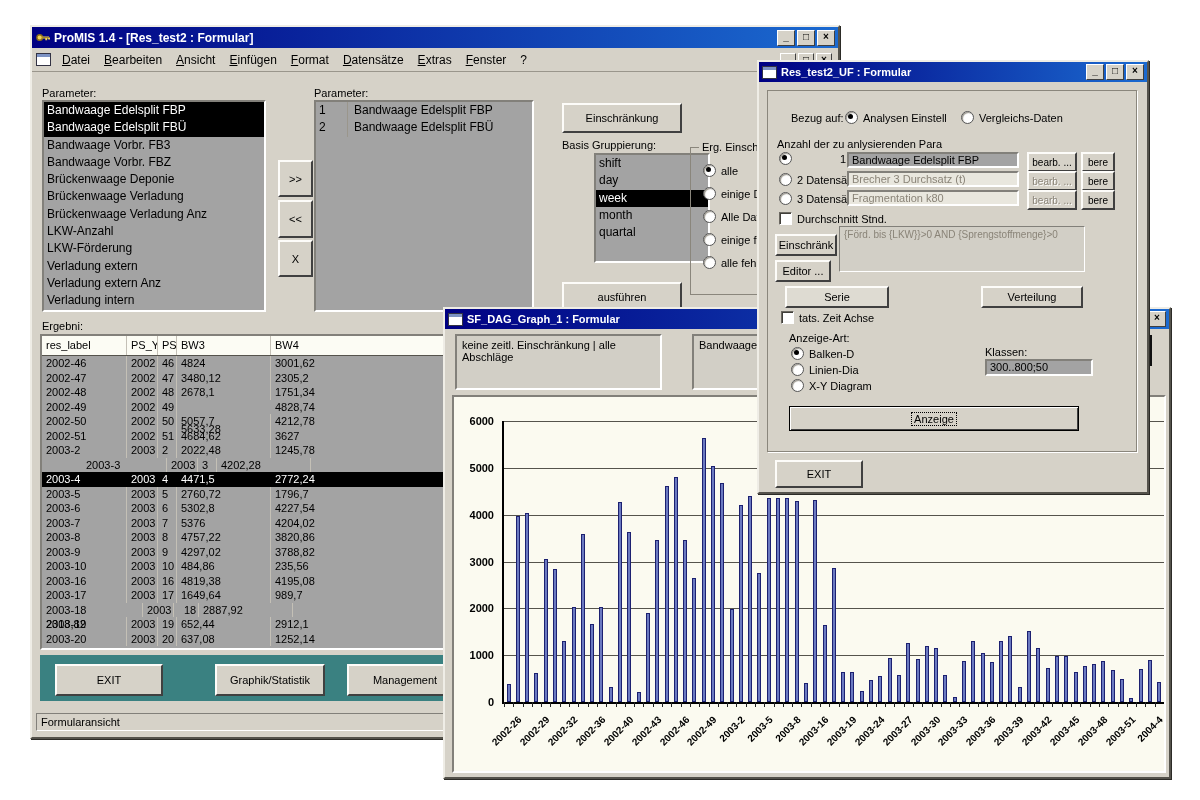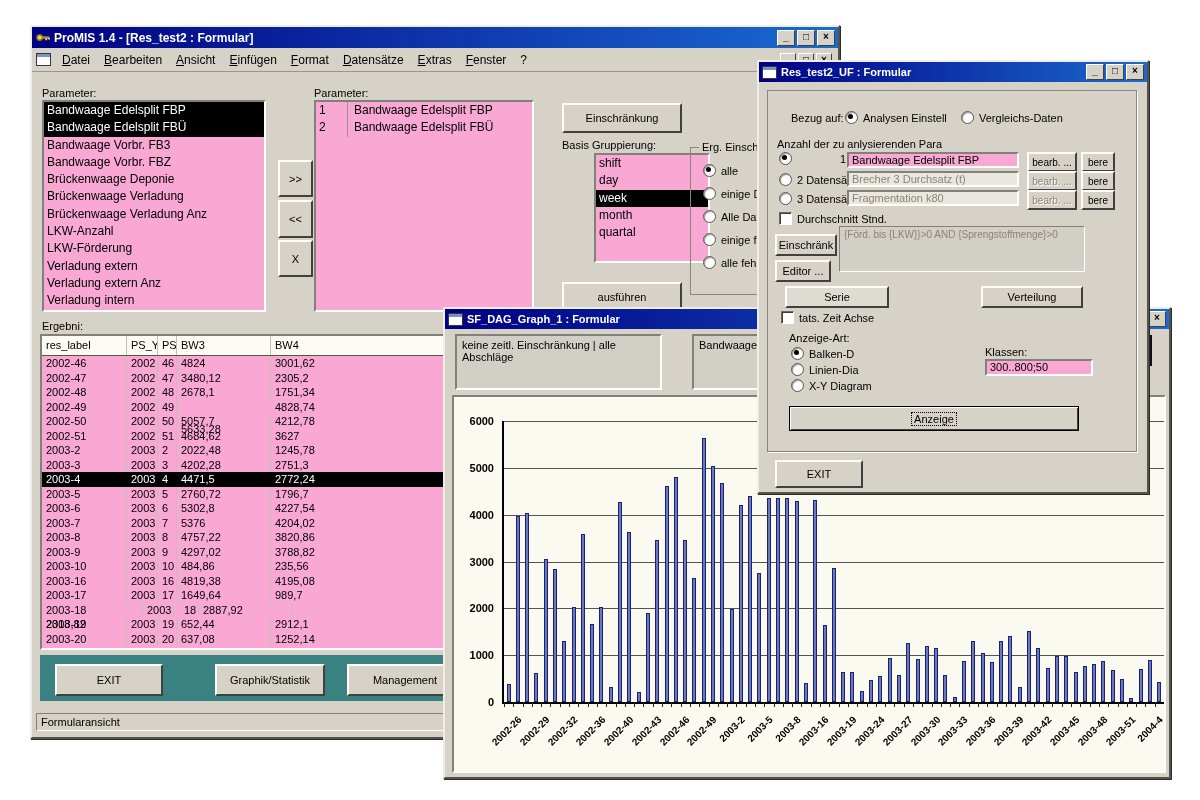--- a/index.html
+++ b/index.html
@@ -13,21 +13,21 @@
     background:linear-gradient(90deg,#000082,#1b6ad0);
     display:flex;align-items:center;padding:0 3px;gap:4px;color:#fff;font-weight:bold;font-size:12px;}
   .tb-btns{margin-left:auto;display:flex;gap:2px;}
   .tb-btn{width:16px;height:14px;background:#d6d2c8;color:#000;font-size:10px;line-height:12px;
     text-align:center;border-top:1px solid #fff;border-left:1px solid #fff;
     border-right:1px solid #404040;border-bottom:1px solid #404040;font-weight:bold;cursor:default;}
   .btn{background:#d6d2c8;border-top:2px solid #fdfcf9;border-left:2px solid #fdfcf9;
     border-right:2px solid #404040;border-bottom:2px solid #404040;
     text-align:center;cursor:default;display:flex;align-items:center;justify-content:center;font-size:11px;}
   .btn.disabled{color:#8a8478;text-shadow:1px 1px 0 #fff;}
-  .sunken{background:#f9a8d4;border-top:2px solid #82807a;border-left:2px solid #82807a;
+  .sunken{background:#a3a3a3;border-top:2px solid #82807a;border-left:2px solid #82807a;
     border-bottom:2px solid #fff;border-right:2px solid #fff;}
   .sunken-gray{background:#d2cfc6;border-top:2px solid #82807a;border-left:2px solid #82807a;
     border-bottom:2px solid #fff;border-right:2px solid #fff;}
   .listbox{overflow:hidden;}
   .listbox .item{height:17.3px;line-height:17.3px;padding:0 3px;white-space:nowrap;font-size:12px;}
   .listbox .item.sel{background:#000;color:#fff;}
   .groupbox{border:1px solid #8a867c;position:absolute;}
   .groupbox>.gb-title{position:absolute;top:-7px;left:8px;background:#d6d2c8;padding:0 3px;}
   .radio{width:11px;height:11px;border-radius:50%;background:#fff;
     border:1px solid #555;box-shadow:inset 1px 1px 1px #9a968c;flex:none;}
@@ -166,21 +166,21 @@
   <div class="label" style="left:10px;top:293px;">Ergebni:</div>
   <div id="result-table" class="sunken abs" style="left:8px;top:307px;width:790px;height:312px;overflow:hidden;">
       <div class="tbl-hdr"><span class="tbl-cell" style="width: 85px; height: 19px;">res_label</span><span class="tbl-cell" style="width: 31px; height: 19px;">PS_Y</span><span class="tbl-cell" style="width: 19px; height: 19px;">PS</span><span class="tbl-cell" style="width: 94px; height: 19px;">BW3</span><span class="tbl-cell" style="width: 557px; height: 19px;">BW4</span></div>
       <div class="tbl-row"><span class="tbl-cell" style="width: 85px; height: 14.5px;">2002-46</span><span class="tbl-cell" style="width: 31px; height: 14.5px;">2002</span><span class="tbl-cell" style="width: 19px; height: 14.5px;">46</span><span class="tbl-cell" style="width: 94px; height: 14.5px;">4824</span><span class="tbl-cell" style="width: 557px; height: 14.5px;">3001,62</span></div>
       <div class="tbl-row"><span class="tbl-cell" style="width: 85px; height: 14.5px;">2002-47</span><span class="tbl-cell" style="width: 31px; height: 14.5px;">2002</span><span class="tbl-cell" style="width: 19px; height: 14.5px;">47</span><span class="tbl-cell" style="width: 94px; height: 14.5px;">3480,12</span><span class="tbl-cell" style="width: 557px; height: 14.5px;">2305,2</span></div>
       <div class="tbl-row"><span class="tbl-cell" style="width: 85px; height: 14.5px;">2002-48</span><span class="tbl-cell" style="width: 31px; height: 14.5px;">2002</span><span class="tbl-cell" style="width: 19px; height: 14.5px;">48</span><span class="tbl-cell" style="width: 94px; height: 14.5px;">2678,1</span><span class="tbl-cell" style="width: 557px; height: 14.5px;">1751,34</span></div>
       <div class="tbl-row"><span class="tbl-cell" style="width: 85px; height: 14.5px;">2002-49</span><span class="tbl-cell" style="width: 31px; height: 14.5px;">2002</span><span class="tbl-cell" style="width: 19px; height: 14.5px;">49</span><span class="tbl-cell" style="width: 94px; height: 14.5px; margin-top: 22px;">5633,28</span><span class="tbl-cell" style="width: 557px; height: 14.5px;">4828,74</span></div>
       <div class="tbl-row"><span class="tbl-cell" style="width: 85px; height: 14.5px;">2002-50</span><span class="tbl-cell" style="width: 31px; height: 14.5px;">2002</span><span class="tbl-cell" style="width: 19px; height: 14.5px;">50</span><span class="tbl-cell" style="width: 94px; height: 14.5px;">5057,7</span><span class="tbl-cell" style="width: 557px; height: 14.5px;">4212,78</span></div>
       <div class="tbl-row"><span class="tbl-cell" style="width: 85px; height: 14.5px;">2002-51</span><span class="tbl-cell" style="width: 31px; height: 14.5px;">2002</span><span class="tbl-cell" style="width: 19px; height: 14.5px;">51</span><span class="tbl-cell" style="width: 94px; height: 14.5px;">4684,62</span><span class="tbl-cell" style="width: 557px; height: 14.5px;">3627</span></div>
       <div class="tbl-row"><span class="tbl-cell" style="width: 85px; height: 14.5px;">2003-2</span><span class="tbl-cell" style="width: 31px; height: 14.5px;">2003</span><span class="tbl-cell" style="width: 19px; height: 14.5px;">2</span><span class="tbl-cell" style="width: 94px; height: 14.5px;">2022,48</span><span class="tbl-cell" style="width: 557px; height: 14.5px;">1245,78</span></div>
-      <div class="tbl-row"><span class="tbl-cell" style="width: 85px; height: 14.5px;">2003-3</span><span class="tbl-cell" style="width: 31px; height: 14.5px;">2003</span><span class="tbl-cell" style="width: 19px; height: 14.5px;">3</span><span class="tbl-cell" style="width: 94px; height: 14.5px;">4202,28</span><span class="tbl-cell" style="width: 557px; height: 14.5px;">2751,3</span></div>
+      <div class="tbl-row"><span class="tbl-cell" style="width: 85px; height: 14.5px; margin-left: 40px;">2003-3</span><span class="tbl-cell" style="width: 31px; height: 14.5px;">2003</span><span class="tbl-cell" style="width: 19px; height: 14.5px;">3</span><span class="tbl-cell" style="width: 94px; height: 14.5px;">4202,28</span><span class="tbl-cell" style="width: 557px; height: 14.5px;">2751,3</span></div>
       <div class="tbl-row sel"><span class="tbl-cell" style="width: 85px; height: 14.5px; border-right-color: rgb(0, 0, 0);">2003-4</span><span class="tbl-cell" style="width: 31px; height: 14.5px; border-right-color: rgb(0, 0, 0);">2003</span><span class="tbl-cell" style="width: 19px; height: 14.5px; border-right-color: rgb(0, 0, 0);">4</span><span class="tbl-cell" style="width: 94px; height: 14.5px; border-right-color: rgb(0, 0, 0);">4471,5</span><span class="tbl-cell" style="width: 557px; height: 14.5px; border-right-color: rgb(0, 0, 0);">2772,24</span></div>
       <div class="tbl-row"><span class="tbl-cell" style="width: 85px; height: 14.5px;">2003-5</span><span class="tbl-cell" style="width: 31px; height: 14.5px;">2003</span><span class="tbl-cell" style="width: 19px; height: 14.5px;">5</span><span class="tbl-cell" style="width: 94px; height: 14.5px;">2760,72</span><span class="tbl-cell" style="width: 557px; height: 14.5px;">1796,7</span></div>
       <div class="tbl-row"><span class="tbl-cell" style="width: 85px; height: 14.5px;">2003-6</span><span class="tbl-cell" style="width: 31px; height: 14.5px;">2003</span><span class="tbl-cell" style="width: 19px; height: 14.5px;">6</span><span class="tbl-cell" style="width: 94px; height: 14.5px;">5302,8</span><span class="tbl-cell" style="width: 557px; height: 14.5px;">4227,54</span></div>
       <div class="tbl-row"><span class="tbl-cell" style="width: 85px; height: 14.5px;">2003-7</span><span class="tbl-cell" style="width: 31px; height: 14.5px;">2003</span><span class="tbl-cell" style="width: 19px; height: 14.5px;">7</span><span class="tbl-cell" style="width: 94px; height: 14.5px;">5376</span><span class="tbl-cell" style="width: 557px; height: 14.5px;">4204,02</span></div>
       <div class="tbl-row"><span class="tbl-cell" style="width: 85px; height: 14.5px;">2003-8</span><span class="tbl-cell" style="width: 31px; height: 14.5px;">2003</span><span class="tbl-cell" style="width: 19px; height: 14.5px;">8</span><span class="tbl-cell" style="width: 94px; height: 14.5px;">4757,22</span><span class="tbl-cell" style="width: 557px; height: 14.5px;">3820,86</span></div>
       <div class="tbl-row"><span class="tbl-cell" style="width: 85px; height: 14.5px;">2003-9</span><span class="tbl-cell" style="width: 31px; height: 14.5px;">2003</span><span class="tbl-cell" style="width: 19px; height: 14.5px;">9</span><span class="tbl-cell" style="width: 94px; height: 14.5px;">4297,02</span><span class="tbl-cell" style="width: 557px; height: 14.5px;">3788,82</span></div>
       <div class="tbl-row"><span class="tbl-cell" style="width: 85px; height: 14.5px;">2003-10</span><span class="tbl-cell" style="width: 31px; height: 14.5px;">2003</span><span class="tbl-cell" style="width: 19px; height: 14.5px;">10</span><span class="tbl-cell" style="width: 94px; height: 14.5px;">484,86</span><span class="tbl-cell" style="width: 557px; height: 14.5px;">235,56</span></div>
       <div class="tbl-row"><span class="tbl-cell" style="width: 85px; height: 14.5px;">2003-16</span><span class="tbl-cell" style="width: 31px; height: 14.5px;">2003</span><span class="tbl-cell" style="width: 19px; height: 14.5px;">16</span><span class="tbl-cell" style="width: 94px; height: 14.5px;">4819,38</span><span class="tbl-cell" style="width: 557px; height: 14.5px;">4195,08</span></div>
       <div class="tbl-row"><span class="tbl-cell" style="width: 85px; height: 14.5px;">2003-17</span><span class="tbl-cell" style="width: 31px; height: 14.5px;">2003</span><span class="tbl-cell" style="width: 19px; height: 14.5px;">17</span><span class="tbl-cell" style="width: 94px; height: 14.5px;">1649,64</span><span class="tbl-cell" style="width: 557px; height: 14.5px;">989,7</span></div>
       <div class="tbl-row"><span class="tbl-cell" style="width: 101px; height: 14.5px;">2003-18</span><span class="tbl-cell" style="width: 31px; height: 14.5px;">2003</span><span class="tbl-cell" style="width: 19px; height: 14.5px; margin-left: 6px;">18</span><span class="tbl-cell" style="width: 94px; height: 14.5px;">2887,92</span><span class="tbl-cell" style="width: 557px; height: 14.5px;">2318,82</span></div>

